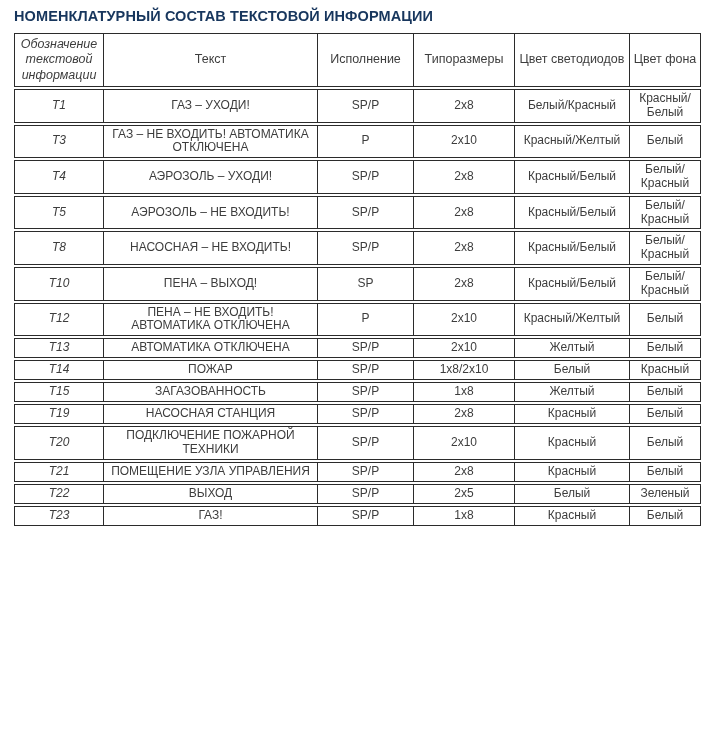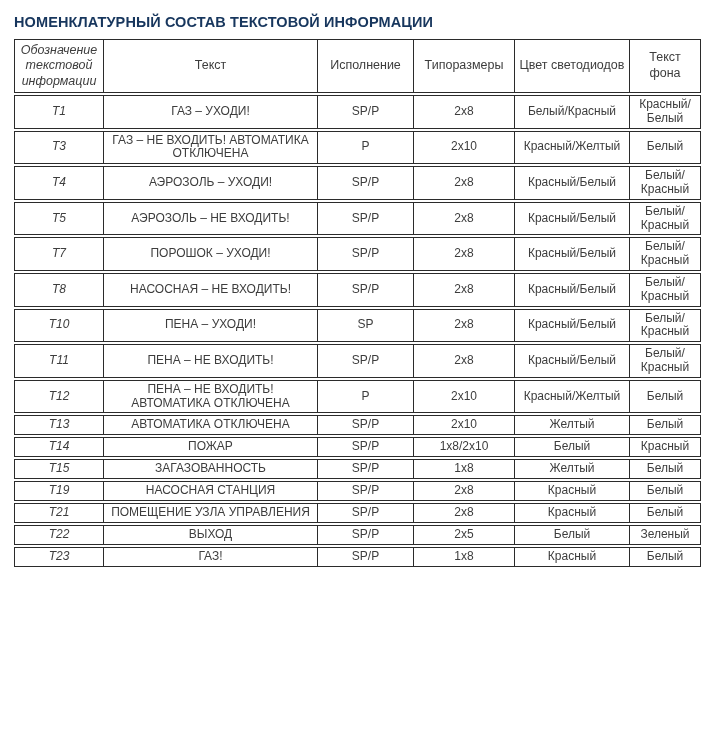--- a/index.html
+++ b/index.html
@@ -9,21 +9,21 @@
     --page-bg: #ffffff;
   }
   * { box-sizing: border-box; }
   html, body {
     margin: 0; padding: 0;
     width: 712px; height: 737px;
     background: var(--page-bg);
     font-family: "Liberation Sans", "DejaVu Sans", sans-serif;
     overflow: hidden;
   }
-  .page { padding: 14px 11px 0 14px; }
+  .page { padding: 8px 11px 0 14px; }
   .page-title {
     margin: 0 0 7px 0;
     font-size: 14.5px;
     font-weight: bold;
     letter-spacing: 0.1px;
     color: var(--title-color);
     text-transform: uppercase;
   }
   table.spec {
     width: 687px;
@@ -83,21 +83,21 @@
         <col class="c-led">
         <col class="c-bg">
     </colgroup>
     <thead>
       <tr>
         <th>Обозначение текстовой информации</th>
         <th>Текст</th>
         <th>Исполнение</th>
         <th>Типоразмеры</th>
         <th>Цвет светодиодов</th>
-        <th>Текст фона</th>
+        <th>Цвет фона</th>
       </tr>
     </thead>
     <tbody>
         <tr>
           <td class="col-id">Т1</td>
           <td class="col-text">ГАЗ – УХОДИ!</td>
           <td class="col-execution">SP/P</td>
           <td class="col-sizes">2x8</td>
           <td class="col-led">Белый/Красный</td>
           <td class="col-bg">Красный/Белый</td>
@@ -120,47 +120,31 @@
         </tr>
         <tr>
           <td class="col-id">Т5</td>
           <td class="col-text">АЭРОЗОЛЬ – НЕ ВХОДИТЬ!</td>
           <td class="col-execution">SP/P</td>
           <td class="col-sizes">2x8</td>
           <td class="col-led">Красный/Белый</td>
           <td class="col-bg">Белый/Красный</td>
         </tr>
         <tr>
-          <td class="col-id">Т7</td>
-          <td class="col-text">ПОРОШОК – УХОДИ!</td>
-          <td class="col-execution">SP/P</td>
-          <td class="col-sizes">2x8</td>
-          <td class="col-led">Красный/Белый</td>
-          <td class="col-bg">Белый/Красный</td>
-        </tr>
-        <tr>
           <td class="col-id">Т8</td>
           <td class="col-text">НАСОСНАЯ – НЕ ВХОДИТЬ!</td>
           <td class="col-execution">SP/P</td>
           <td class="col-sizes">2x8</td>
           <td class="col-led">Красный/Белый</td>
           <td class="col-bg">Белый/Красный</td>
         </tr>
         <tr>
           <td class="col-id">Т10</td>
-          <td class="col-text">ПЕНА – УХОДИ!</td>
+          <td class="col-text">ПЕНА – ВЫХОД!</td>
           <td class="col-execution">SP</td>
-          <td class="col-sizes">2x8</td>
-          <td class="col-led">Красный/Белый</td>
-          <td class="col-bg">Белый/Красный</td>
-        </tr>
-        <tr>
-          <td class="col-id">Т11</td>
-          <td class="col-text">ПЕНА – НЕ ВХОДИТЬ!</td>
-          <td class="col-execution">SP/P</td>
           <td class="col-sizes">2x8</td>
           <td class="col-led">Красный/Белый</td>
           <td class="col-bg">Белый/Красный</td>
         </tr>
         <tr>
           <td class="col-id">Т12</td>
           <td class="col-text">ПЕНА – НЕ ВХОДИТЬ! АВТОМАТИКА ОТКЛЮЧЕНА</td>
           <td class="col-execution">P</td>
           <td class="col-sizes">2x10</td>
           <td class="col-led">Красный/Желтый</td>
@@ -188,20 +172,28 @@
           <td class="col-execution">SP/P</td>
           <td class="col-sizes">1x8</td>
           <td class="col-led">Желтый</td>
           <td class="col-bg">Белый</td>
         </tr>
         <tr>
           <td class="col-id">Т19</td>
           <td class="col-text">НАСОСНАЯ СТАНЦИЯ</td>
           <td class="col-execution">SP/P</td>
           <td class="col-sizes">2x8</td>
+          <td class="col-led">Красный</td>
+          <td class="col-bg">Белый</td>
+        </tr>
+        <tr>
+          <td class="col-id">Т20</td>
+          <td class="col-text">ПОДКЛЮЧЕНИЕ ПОЖАРНОЙ ТЕХНИКИ</td>
+          <td class="col-execution">SP/P</td>
+          <td class="col-sizes">2x10</td>
           <td class="col-led">Красный</td>
           <td class="col-bg">Белый</td>
         </tr>
         <tr>
           <td class="col-id">Т21</td>
           <td class="col-text">ПОМЕЩЕНИЕ УЗЛА УПРАВЛЕНИЯ</td>
           <td class="col-execution">SP/P</td>
           <td class="col-sizes">2x8</td>
           <td class="col-led">Красный</td>
           <td class="col-bg">Белый</td>

